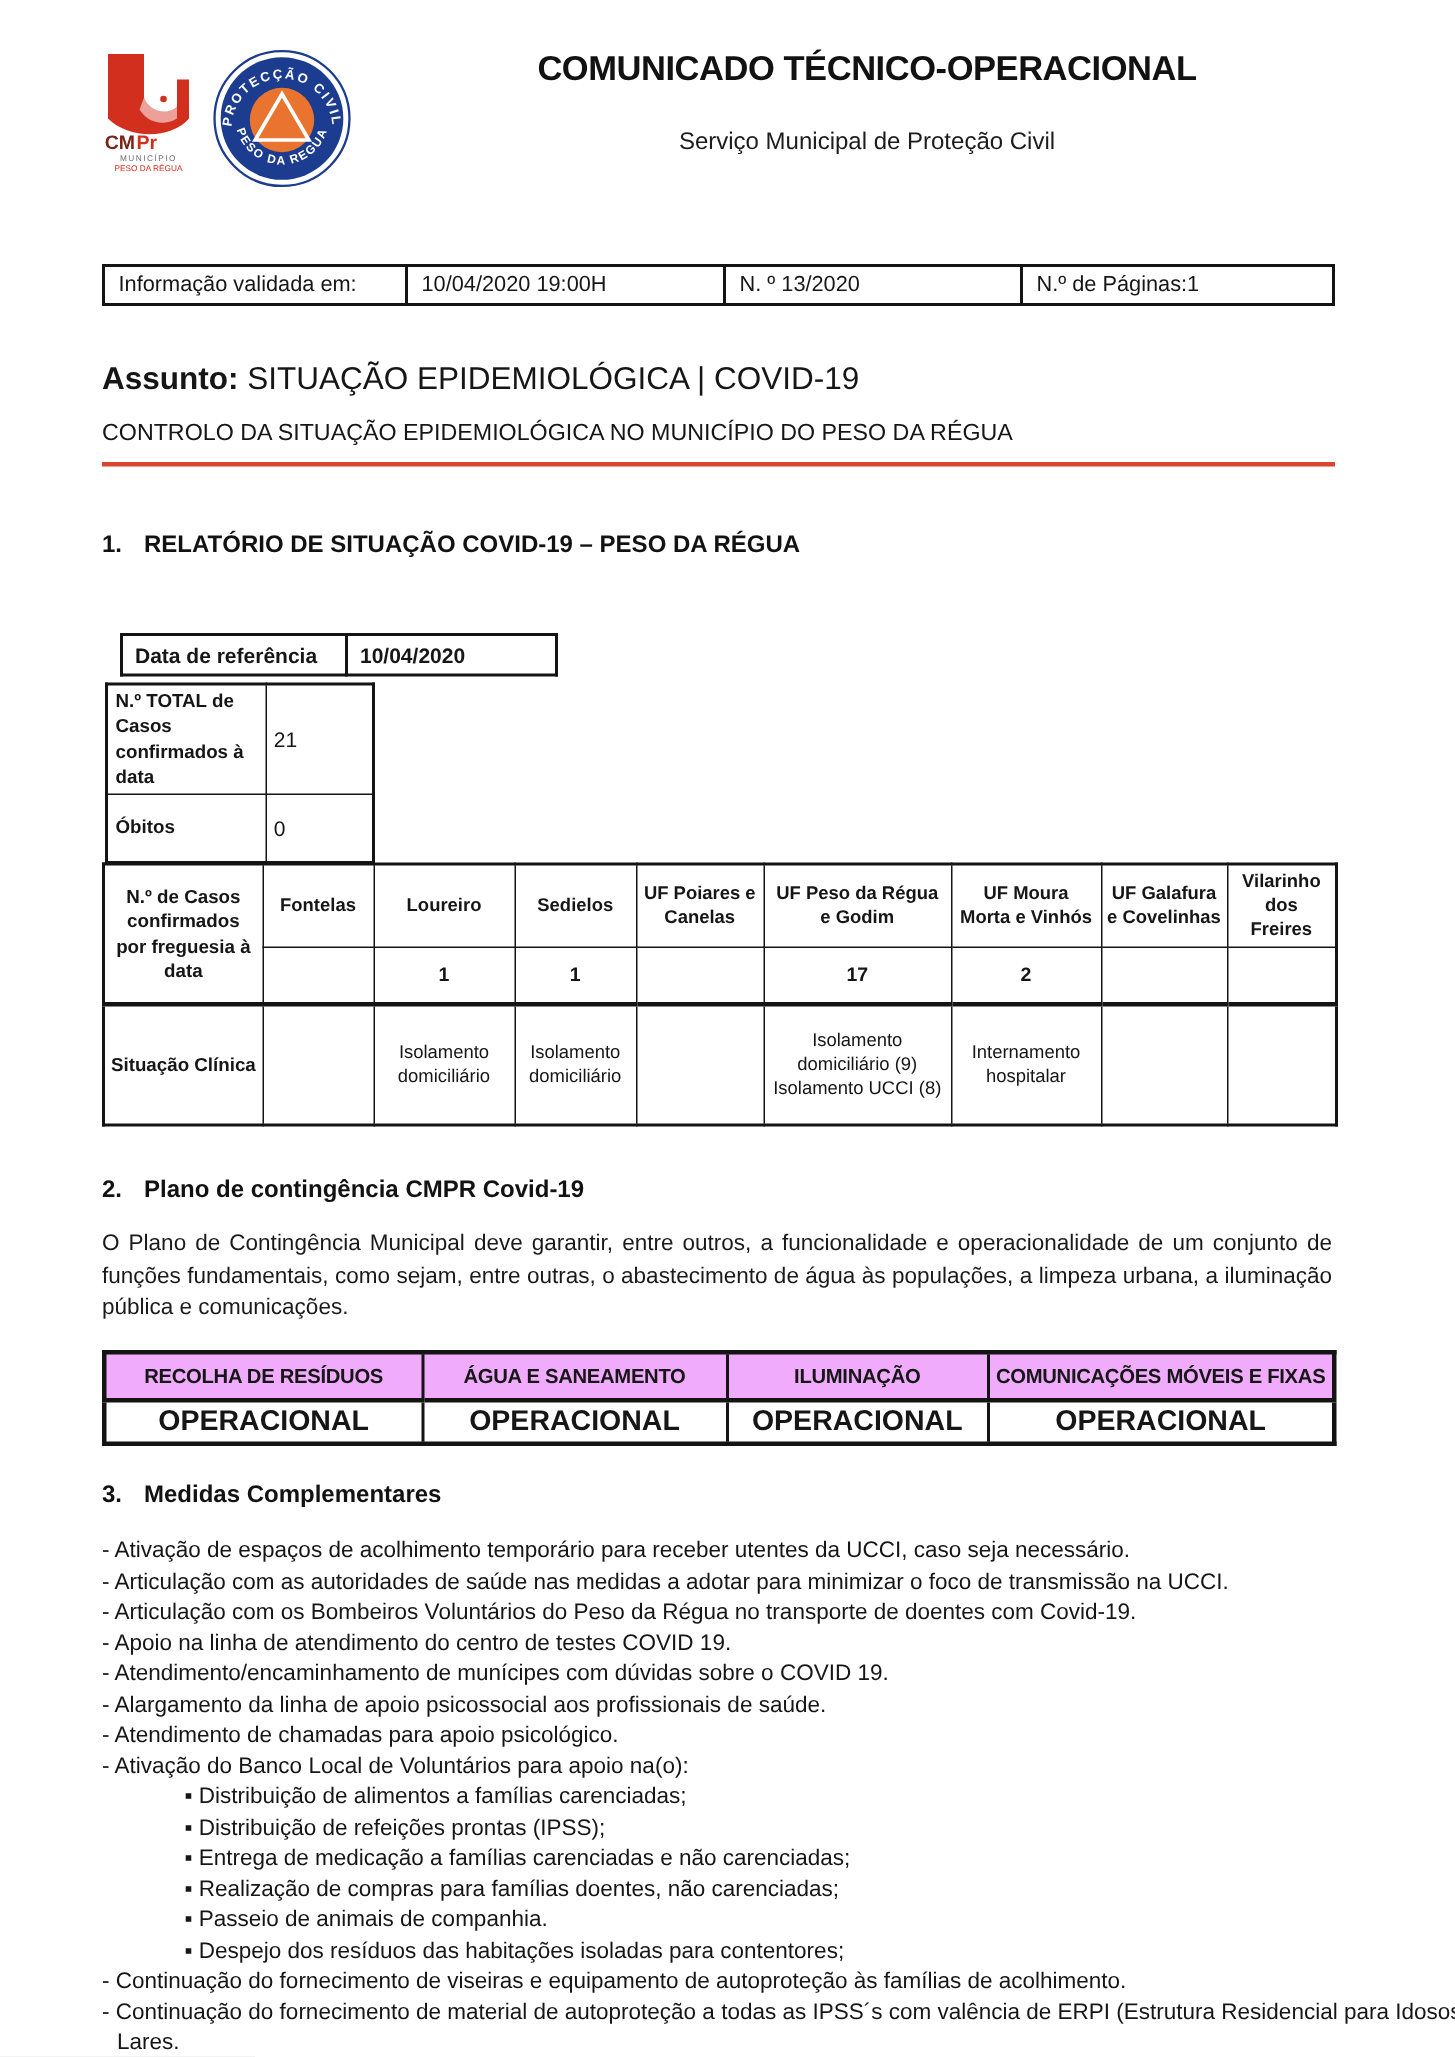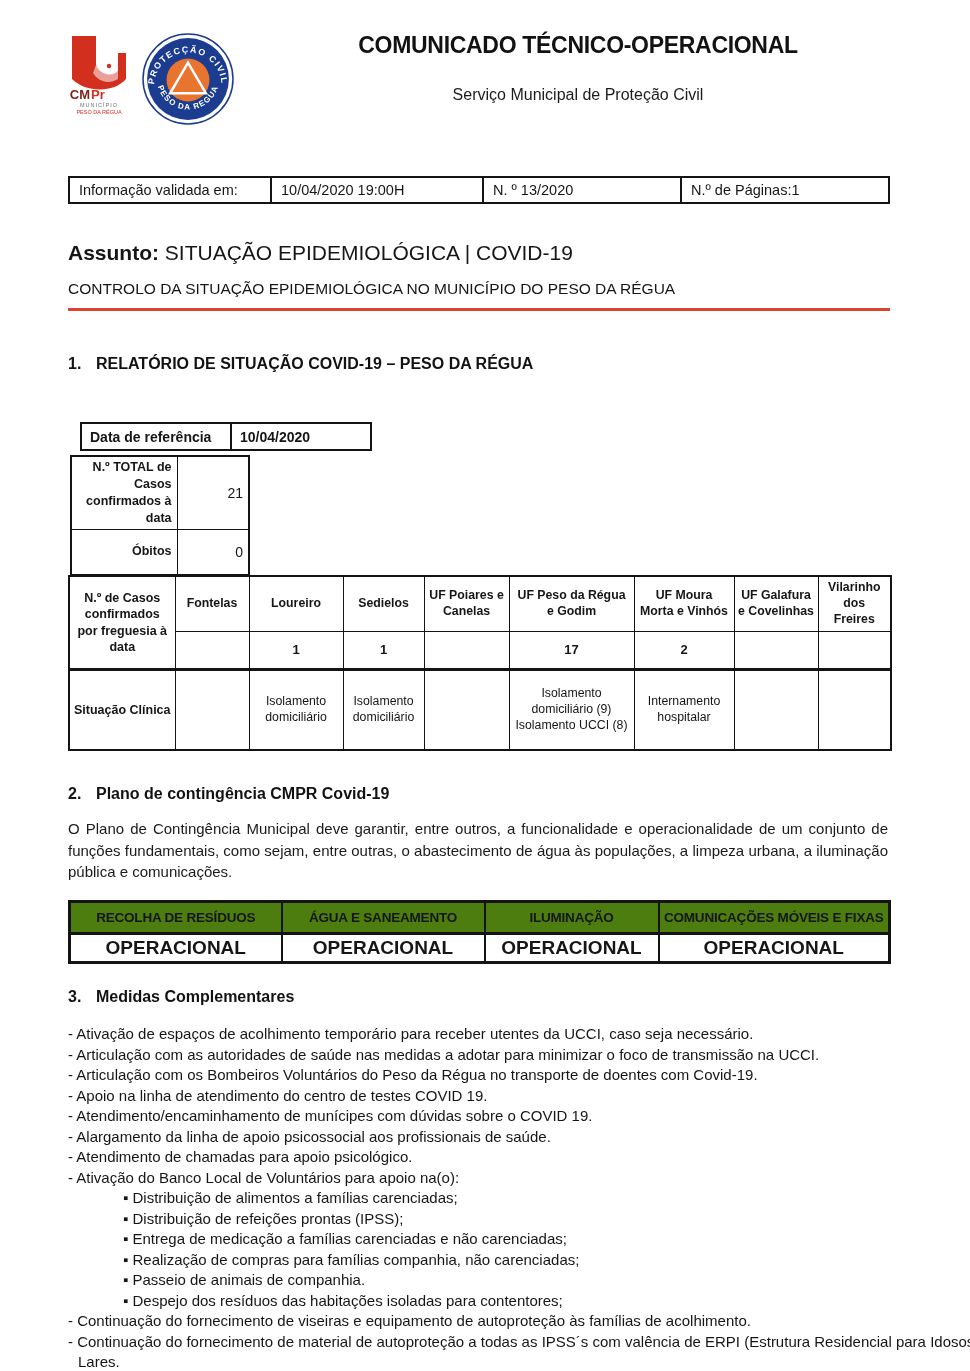--- a/index.html
+++ b/index.html
@@ -27,36 +27,36 @@
   .subject-line2{position:absolute;left:68px;top:280px;font-size:15.5px;}
   .red-line{position:absolute;left:68px;top:308px;width:822px;height:3px;background:#d9452e;}
   
   .sec-heading{position:absolute;left:68px;font-size:16px;font-weight:bold;color:#121212;}
   .sec-heading .num{display:inline-block;width:28px;}
   
   .ref-table{position:absolute;left:80px;top:391px;table-layout:fixed;border:2px solid #3b82f6;margin-top:31px;}
   .ref-table td{border:2px solid #141414;height:23px;font-size:14px;font-weight:bold;padding:1px 8px;white-space:nowrap;}
   
   .totals-table{position:absolute;left:70px;top:455px;table-layout:fixed;border:2px solid #141414;}
-  .totals-table td{border:1.5px solid #141414;text-align:right;vertical-align:middle;padding:2px 5px;}
+  .totals-table td{border:1.5px solid #141414;text-align:left;vertical-align:middle;padding:2px 5px;}
   .totals-table .lbl{font-weight:bold;font-size:12.5px;line-height:1.35;}
   .totals-table .val{font-size:14px;margin-left:12px;}
   
   .freg-table{position:absolute;left:68px;top:575px;table-layout:fixed;border:2.5px solid #141414;padding-left:32px;}
   .freg-table td{border:1.5px solid #141414;text-align:center;vertical-align:middle;padding:2px 3px;font-size:12.3px;line-height:1.3;}
   .freg-table .flabel{font-weight:bold;font-size:12.5px;}
   .freg-table .fhead{font-weight:bold;height:50px;}
   .freg-table .fnum{font-weight:bold;height:32px;font-size:13px;border-bottom:3px solid #141414;}
   .freg-table .flabel.rs{border-bottom:3px solid #141414;}
   .freg-table .fstat{height:74px;}
   
   .para{position:absolute;left:68px;top:818px;width:820px;font-size:15px;line-height:21.5px;text-align:justify;color:#1a1a1a;}
   .services-table{position:absolute;left:68px;top:900px;width:820px;table-layout:fixed;border:3px solid #141414;}
   .services-table td{border:2px solid #141414;text-align:center;vertical-align:middle;font-weight:bold;}
-  .services-table .shead{background:#4d7c0f;height:27px;font-size:13.5px;border-bottom:3px solid #141414;letter-spacing:-0.2px;text-align:center;}
+  .services-table .shead{background:#f0abfc;height:27px;font-size:13.5px;border-bottom:3px solid #141414;letter-spacing:-0.2px;text-align:center;}
   .services-table .sval{height:24px;font-size:19px;}
   
   .medidas{position:absolute;left:68px;top:1024px;width:880px;font-size:15px;line-height:20.5px;color:#161616;}
   .m-line{white-space:nowrap;}
   .m-sub{white-space:nowrap;padding-left:55px;}
   .m-cont{white-space:nowrap;padding-left:10px;}
 </style>
 </head>
 <body>
 
@@ -239,21 +239,21 @@
     <div class="m-line">- Articulação com as autoridades de saúde nas medidas a adotar para minimizar o foco de transmissão na UCCI.</div>
     <div class="m-line">- Articulação com os Bombeiros Voluntários do Peso da Régua no transporte de doentes com Covid-19.</div>
     <div class="m-line">- Apoio na linha de atendimento do centro de testes COVID 19.</div>
     <div class="m-line">- Atendimento/encaminhamento de munícipes com dúvidas sobre o COVID 19.</div>
     <div class="m-line">- Alargamento da linha de apoio psicossocial aos profissionais de saúde.</div>
     <div class="m-line">- Atendimento de chamadas para apoio psicológico.</div>
     <div class="m-line">- Ativação do Banco Local de Voluntários para apoio na(o):</div>
     <div class="m-sub">▪ Distribuição de alimentos a famílias carenciadas;</div>
     <div class="m-sub">▪ Distribuição de refeições prontas (IPSS);</div>
     <div class="m-sub">▪ Entrega de medicação a famílias carenciadas e não carenciadas;</div>
-    <div class="m-sub">▪ Realização de compras para famílias companhia, não carenciadas;</div>
+    <div class="m-sub">▪ Realização de compras para famílias doentes, não carenciadas;</div>
     <div class="m-sub">▪ Passeio de animais de companhia.</div>
     <div class="m-sub">▪ Despejo dos resíduos das habitações isoladas para contentores;</div>
     <div class="m-line">- Continuação do fornecimento de viseiras e equipamento de autoproteção às famílias de acolhimento.</div>
     <div class="m-line">- Continuação do fornecimento de material de autoproteção a todas as IPSS´s com valência de ERPI (Estrutura Residencial para Idosos)</div>
     <div class="m-cont">Lares.</div>
   </div>
 
 </div>
 
 </body></html>

